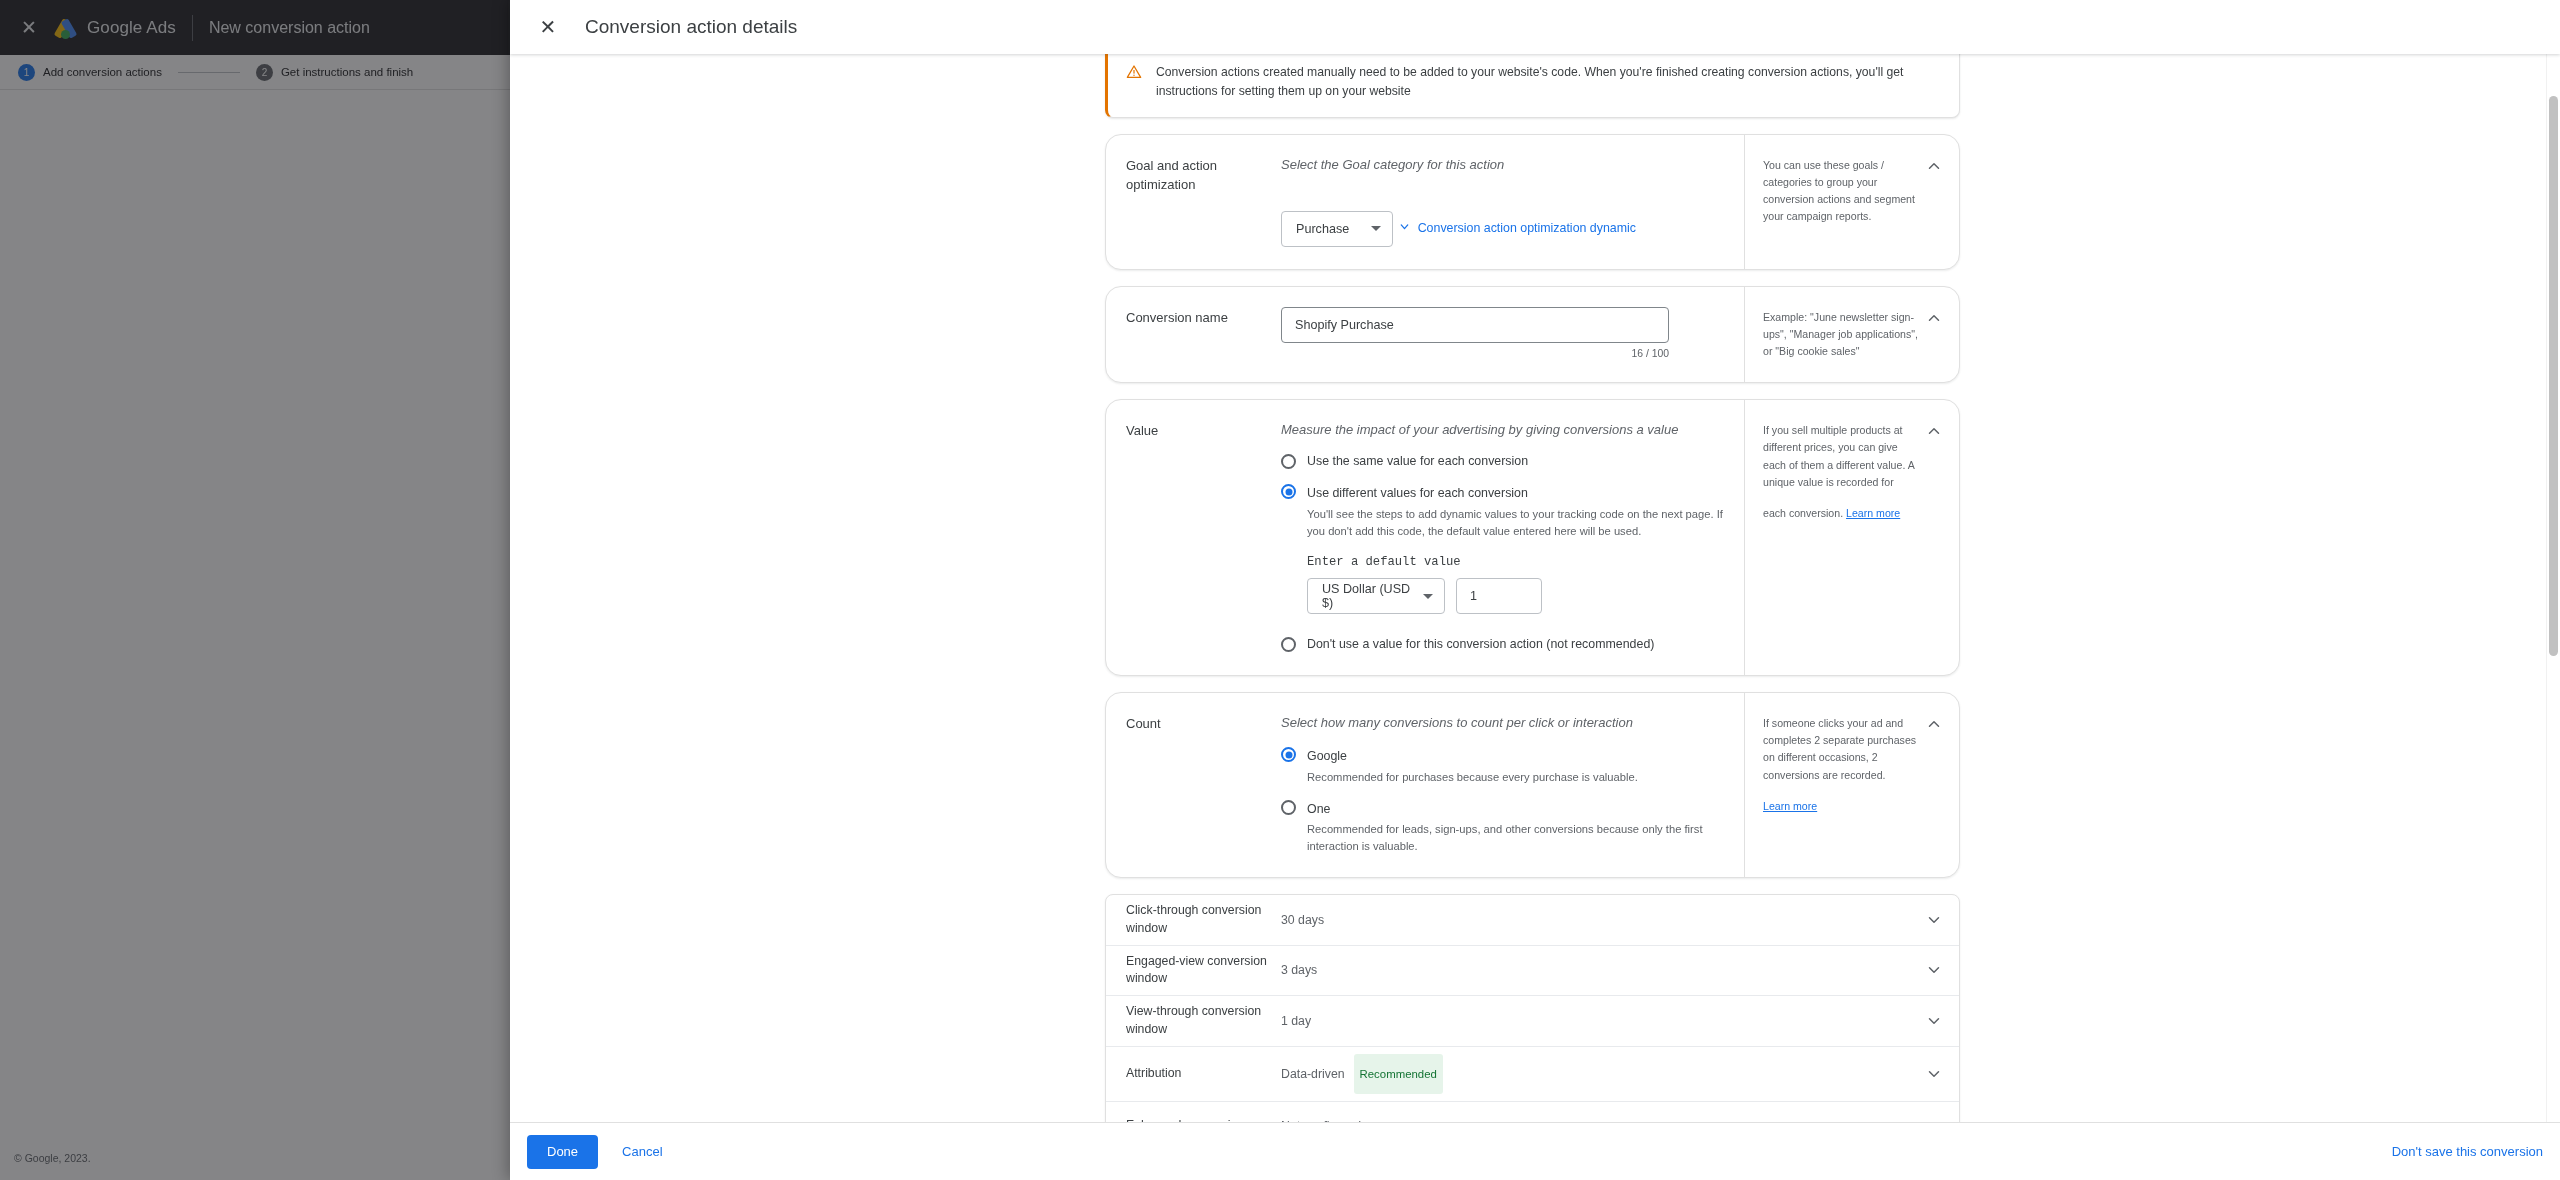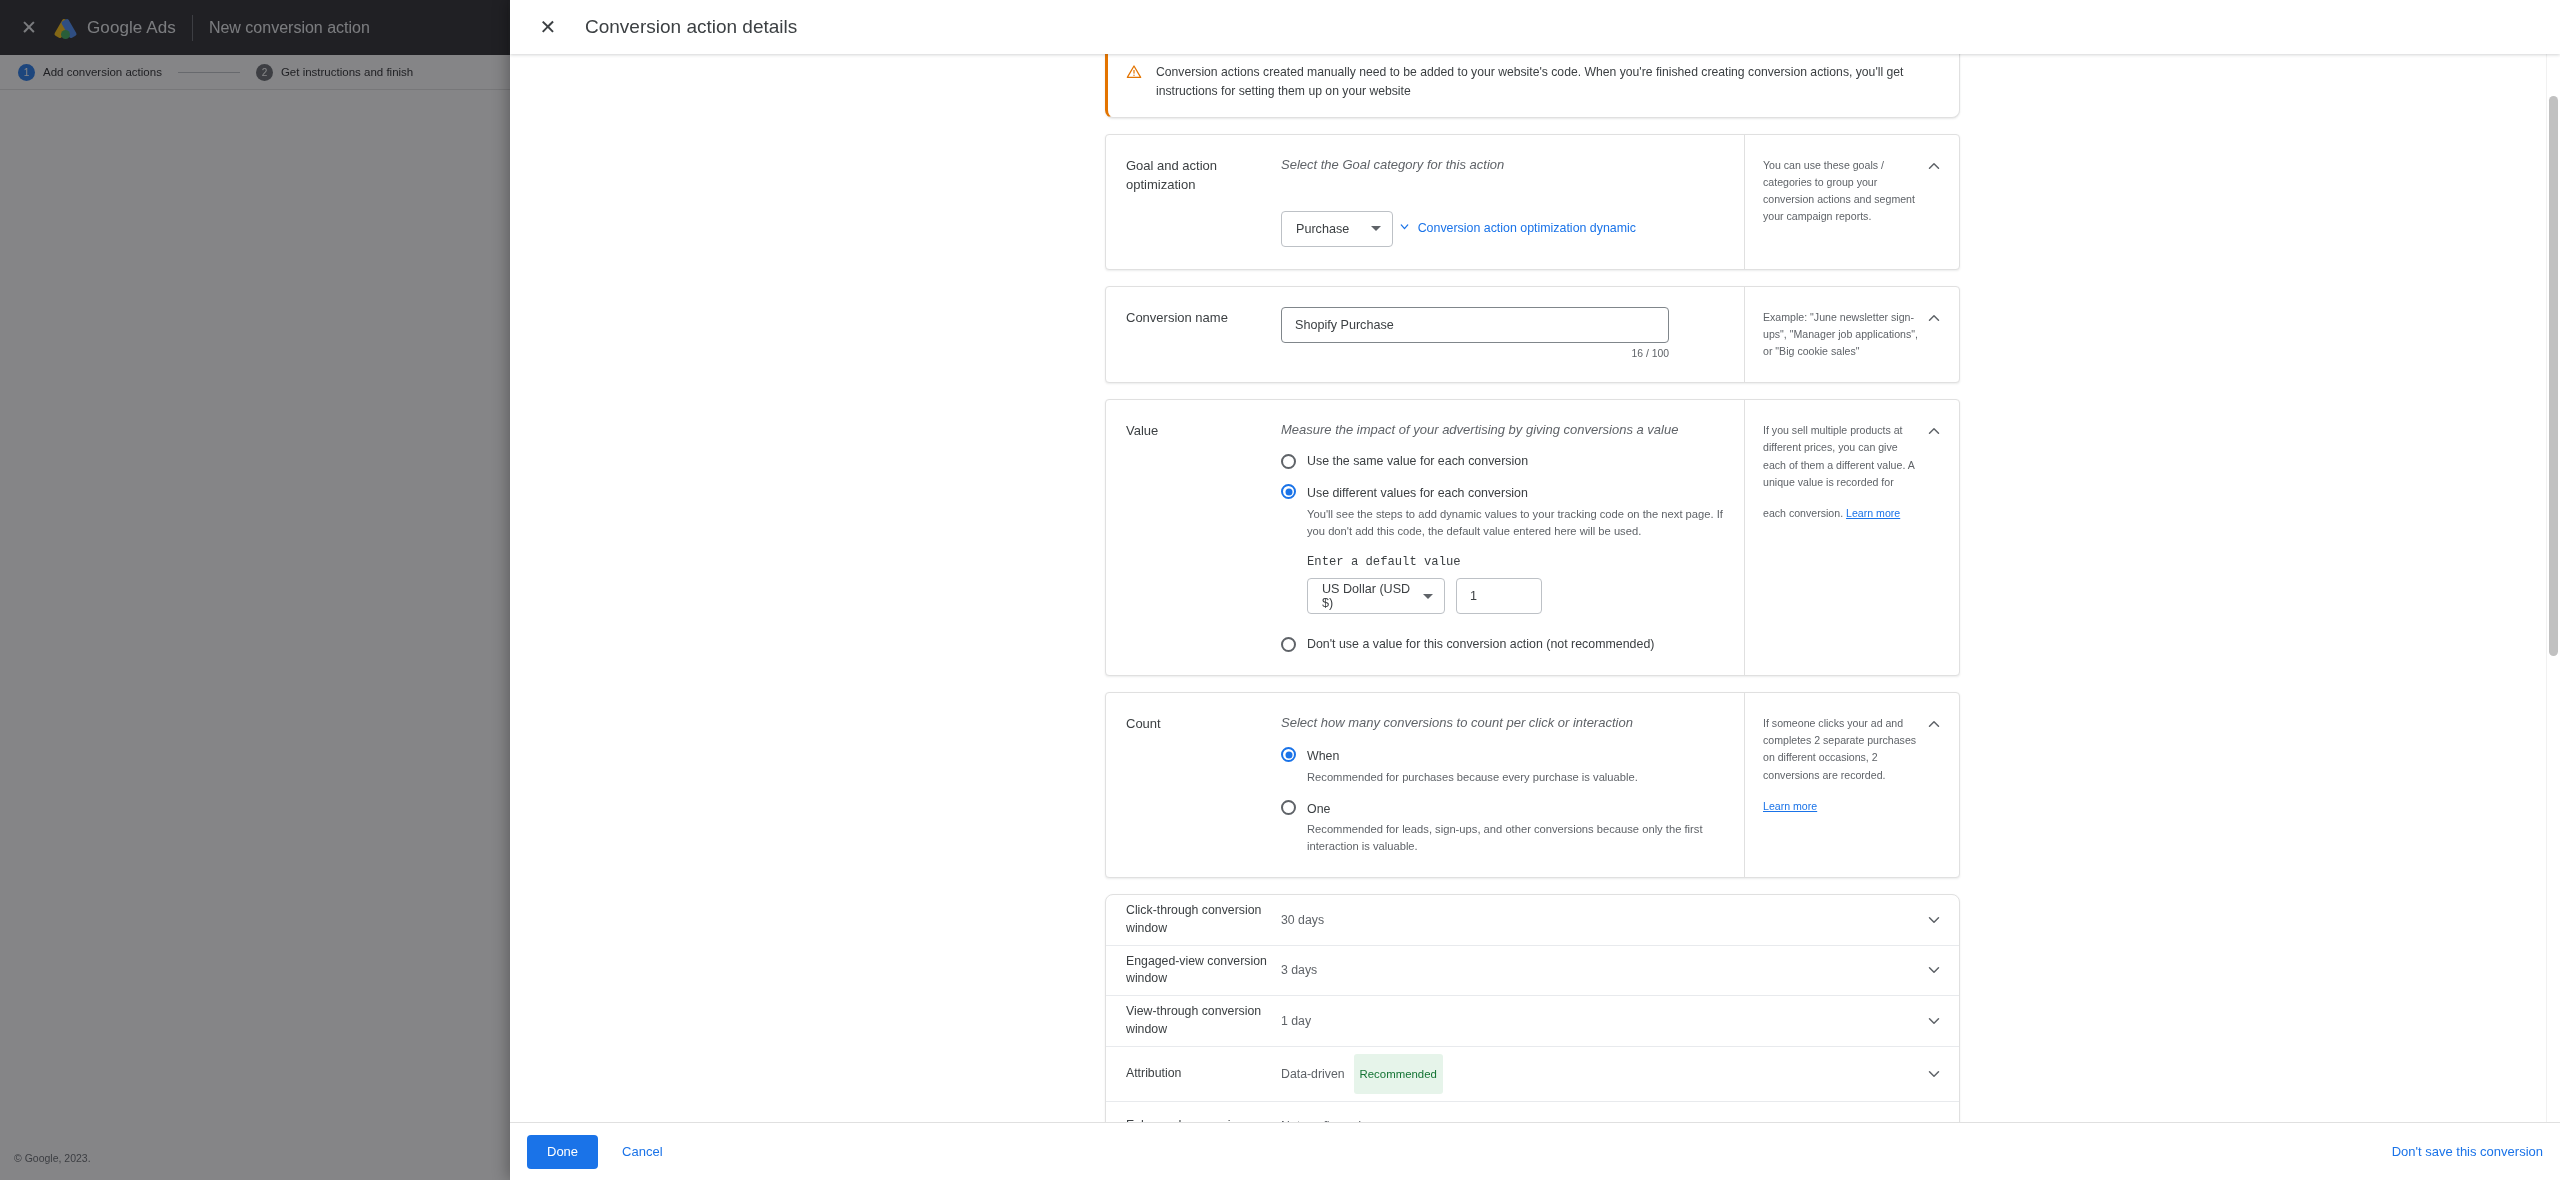--- a/index.html
+++ b/index.html
@@ -110,21 +110,21 @@
     box-shadow: 0 1px 2px rgba(60,64,67,0.12);
   }
   .warn-triangle { flex: 0 0 auto; margin-top: 1px; }
   #warning-text {
     font-size: 12.2px; line-height: 1.55; color: #3c4043; max-width: 790px;
   }
 
   
   .card {
     margin-top: 16px; background: #fff;
-    border: 1px solid #e0e0e0; border-radius: 4px;
+    border: 1px solid #e0e0e0; border-radius: 16px;
     box-shadow: 0 1px 2px rgba(60,64,67,0.10);
     display: flex; position: relative;
   }
   .card-label {
     flex: 0 0 175px; padding: 22px 10px 22px 20px;
     font-size: 13px; color: #3c4043; line-height: 1.45;
   }
   .card-main {
     flex: 1 1 auto; padding: 22px 18px 22px 0;
   }
@@ -402,21 +402,21 @@
         </div>
 
         <div class="card">
           <div class="card-label">Count</div>
           <div class="card-main">
             <div class="section-desc">Select how many conversions to count per click or interaction</div>
 
             <div class="radio-row">
               <span class="radio checked"></span>
               <div>
-                <span class="radio-label">When</span>
+                <span class="radio-label">Google</span>
                 <div class="radio-help">Recommended for purchases because every purchase is valuable.</div>
               </div>
             </div>
 
             <div class="radio-row" style="margin-top:13px;">
               <span class="radio"></span>
               <div>
                 <span class="radio-label">One</span>
                 <div class="radio-help">Recommended for leads, sign-ups, and other conversions because only the first interaction is valuable.</div>
               </div>

